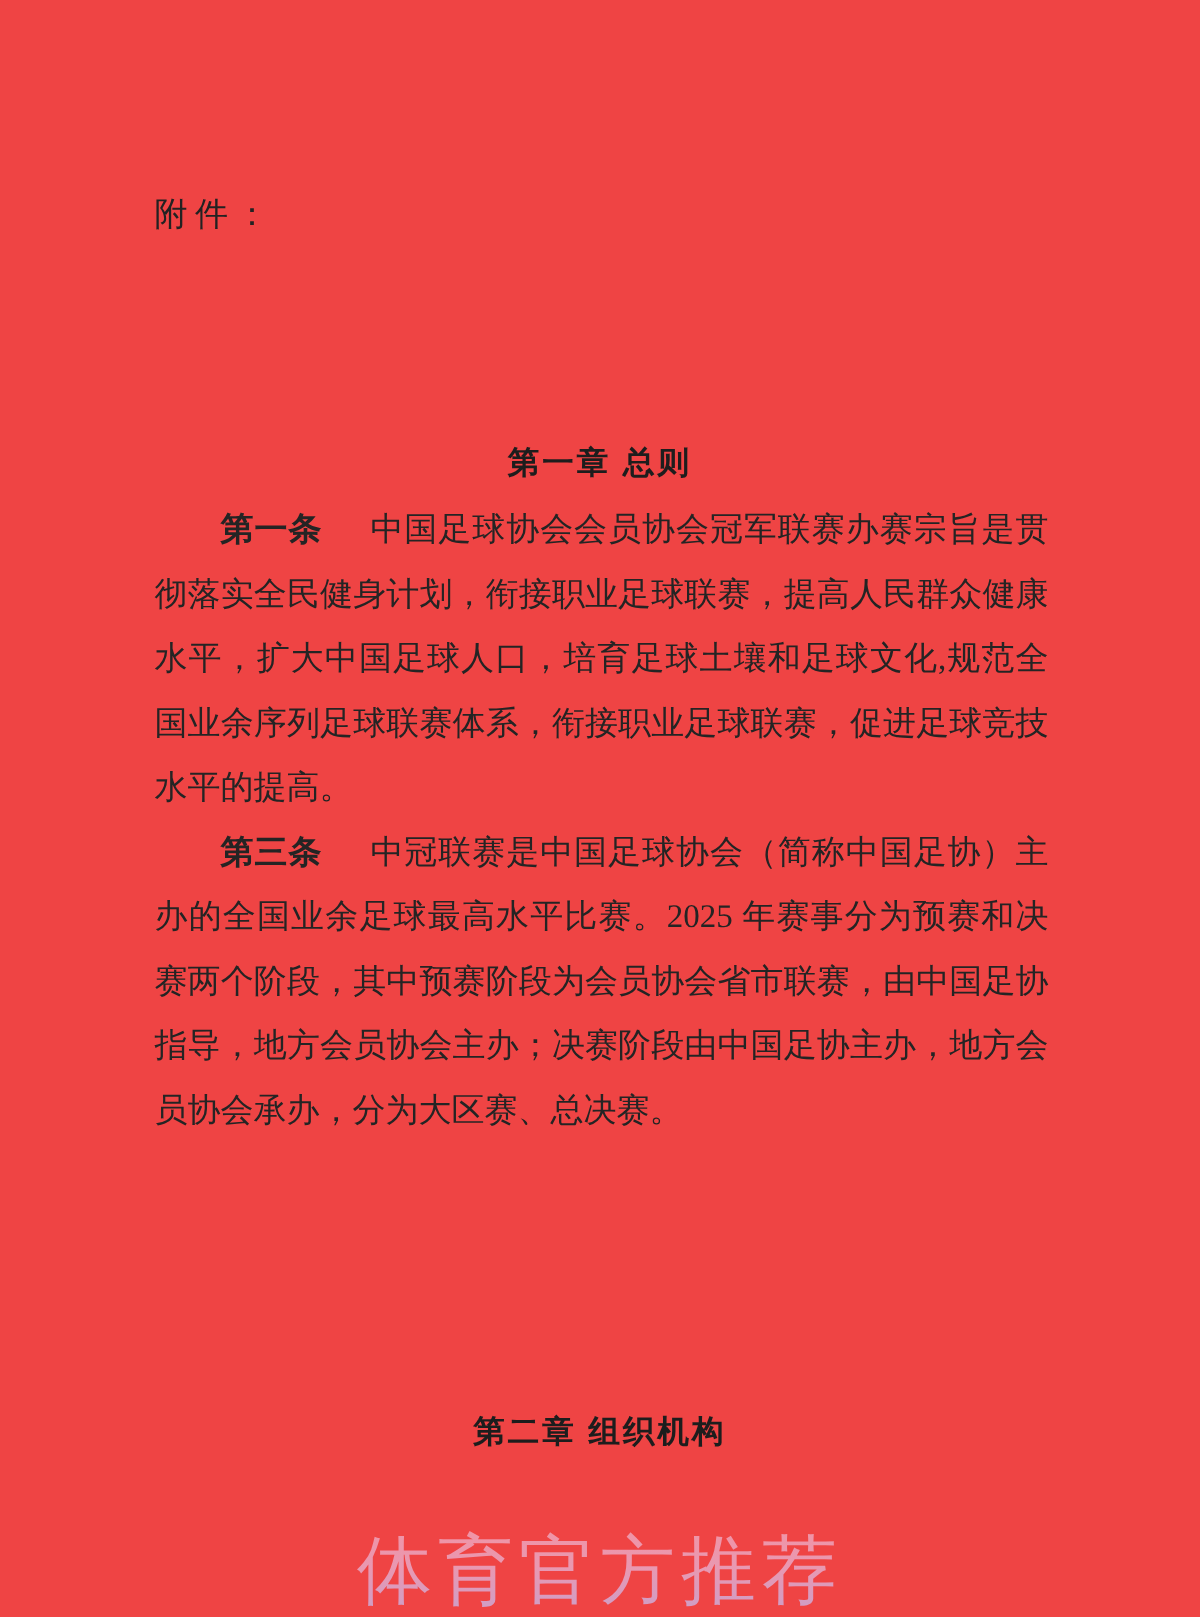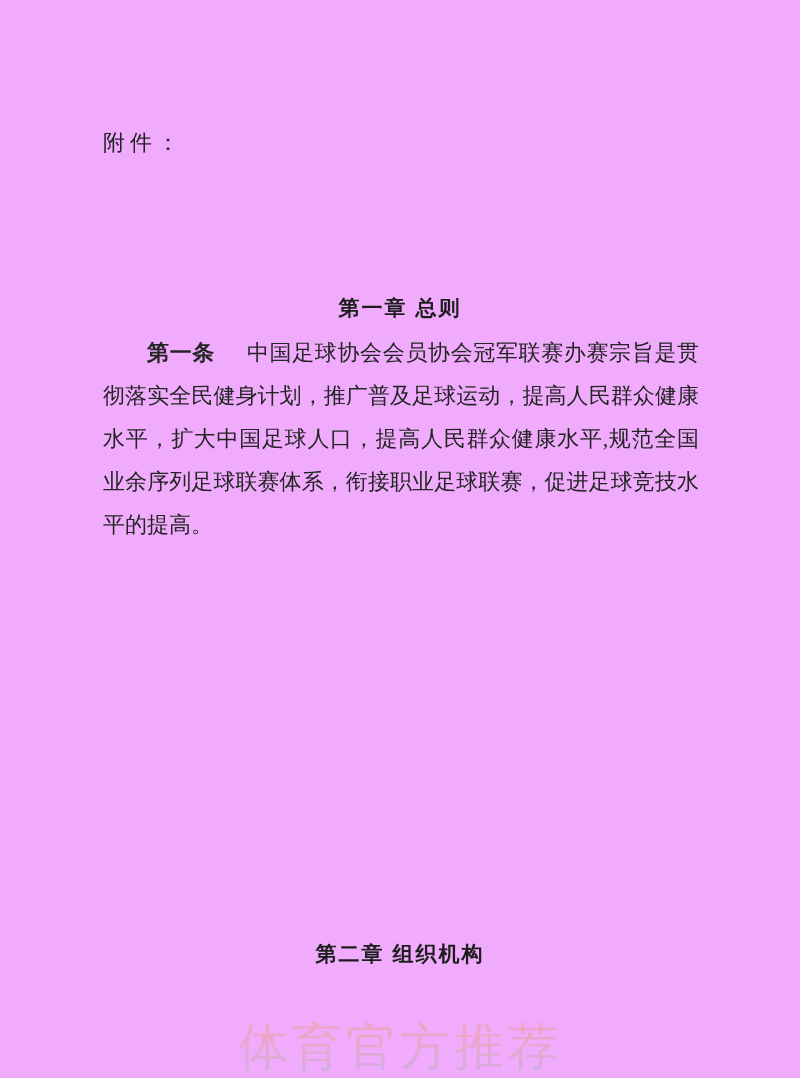--- a/index.html
+++ b/index.html
@@ -1,21 +1,21 @@
 <!DOCTYPE html>
 <html><head>
 <meta charset="utf-8">
 <style>
   * { margin: 0; padding: 0; box-sizing: border-box; }
   html, body { background: #ffffff; }
   .page {
     position: relative;
     width: 800px;
     height: 1078px;
-    background: #f0abfc;
+    background: #ef4444;
     overflow: hidden;
     font-family: "Liberation Serif", serif;
     color: #222222;
   }
   .attachment {
     position: absolute;
     top: 128px;
     left: 103px;
     font-size: 22px;
     letter-spacing: 5px;
@@ -83,21 +83,24 @@
 
 <div class="page">
 
   <div class="attachment">附件：</div>
 
 
   <h2 class="chapter chapter-1">第一章 总则</h2>
 
   <div class="doc-body">
     <p>
-      <span class="art-label">第一条</span><span>中国足球协会会员协会冠军联赛办赛宗旨是贯彻落实全民健身计划，推广普及足球运动，提高人民群众健康水平，扩大中国足球人口，提高人民群众健康水平,规范全国业余序列足球联赛体系，衔接职业足球联赛，促进足球竞技水平的提高。</span>
+      <span class="art-label">第一条</span><span>中国足球协会会员协会冠军联赛办赛宗旨是贯彻落实全民健身计划，衔接职业足球联赛，提高人民群众健康水平，扩大中国足球人口，培育足球土壤和足球文化,规范全国业余序列足球联赛体系，衔接职业足球联赛，促进足球竞技水平的提高。</span>
+    </p>
+    <p>
+      <span class="art-label">第三条</span><span>中冠联赛是中国足球协会（简称中国足协）主办的全国业余足球最高水平比赛。2025 年赛事分为预赛和决赛两个阶段，其中预赛阶段为会员协会省市联赛，由中国足协指导，地方会员协会主办；决赛阶段由中国足协主办，地方会员协会承办，分为大区赛、总决赛。</span>
     </p>
   </div>
 
   <h2 class="chapter chapter-2">第二章 组织机构</h2>
 
   <div class="watermark">体育官方推荐</div>
 
 </div>
 
 </body></html>

